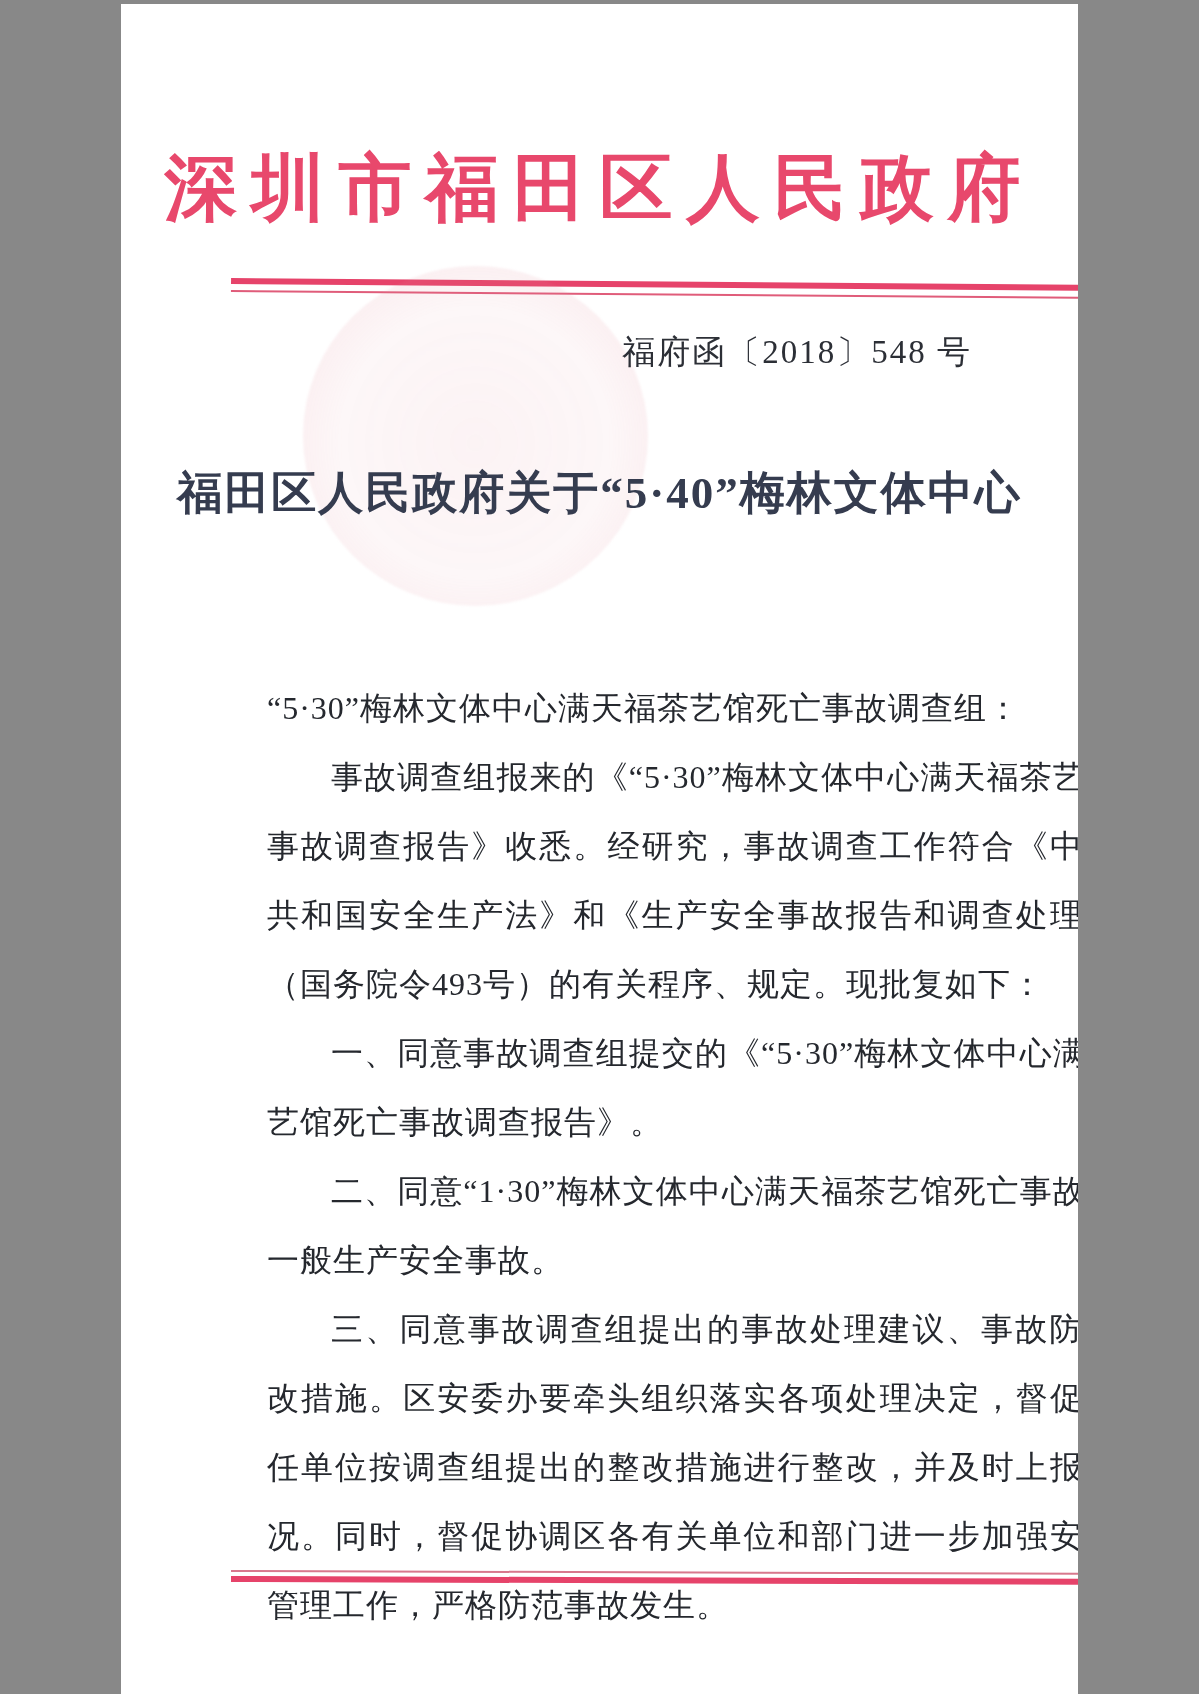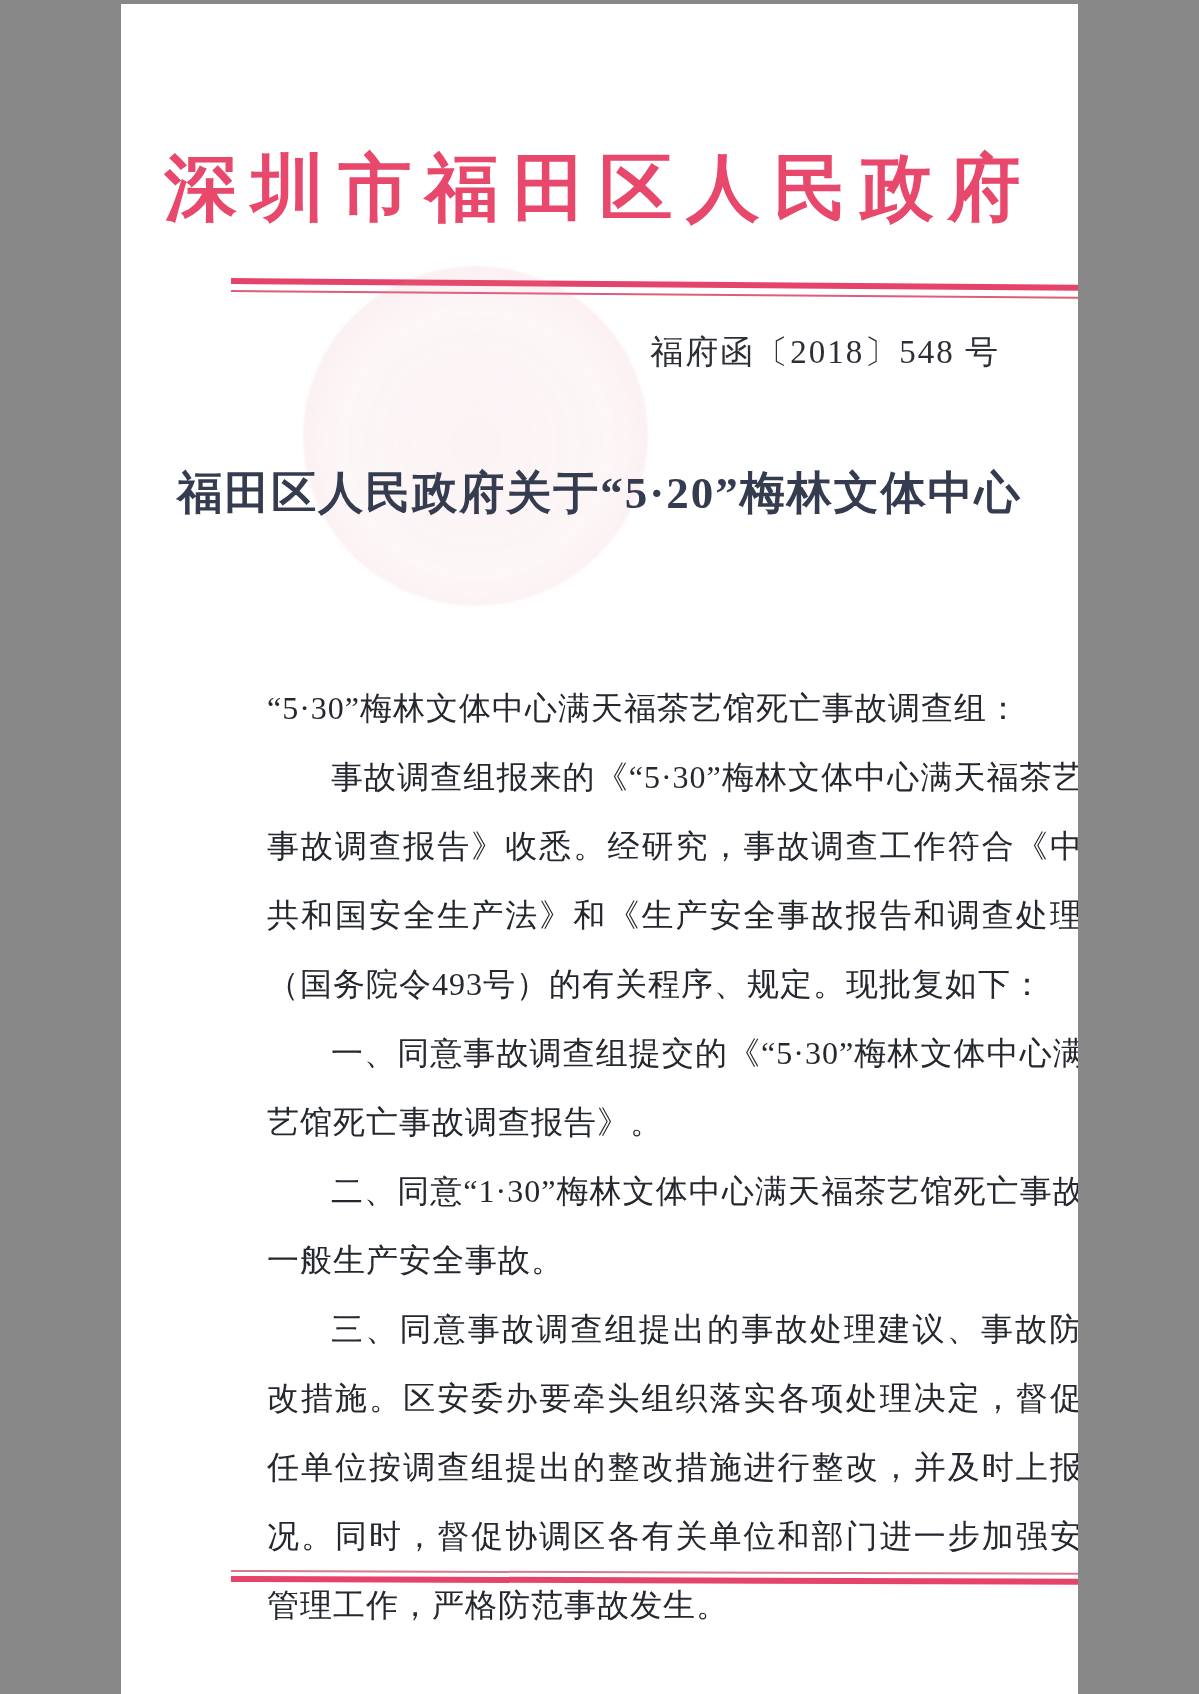--- a/index.html
+++ b/index.html
@@ -39,21 +39,21 @@
   .rule-bottom { top: 1566px; transform: rotate(0.18deg); transform-origin: left center; }
   .rule-bottom .thin  { height: 2px; background: #d8788d; }
   .rule-bottom .gap   { height: 4px; }
   .rule-bottom .thick { height: 6px; background: #e6436a; }
   
   .doc-number {
     position: absolute;
     top: 326px;
     left: 0;
     width: 100%;
-    padding-right: 78px;
+    padding-right: 106px;
     box-sizing: border-box;
     text-align: right;
     font-size: 33px;
     color: #2c2f36;
     letter-spacing: 2px;
   }
   
   .seal {
     position: absolute;
     top: 262px;
@@ -109,21 +109,21 @@
     <div class="thick"></div>
     <div class="gap"></div>
     <div class="thin"></div>
   </div>
 
   <div class="seal"></div>
 
   <div class="doc-number">福府函〔2018〕548 号</div>
 
   <div class="doc-title">
-    <div>福田区人民政府关于“5·20”梅林文体中心</div>
+    <div>福田区人民政府关于“5·40”梅林文体中心</div>
   </div>
 
   <div class="body-text">
     <p>“5·30”梅林文体中心满天福茶艺馆死亡事故调查组：</p>
     <p class="indent">事故调查组报来的《“5·30”梅林文体中心满天福茶艺馆死亡事故调查报告》收悉。经研究，事故调查工作符合《中华人民共和国安全生产法》和《生产安全事故报告和调查处理条例》（国务院令493号）的有关程序、规定。现批复如下：</p>
     <p class="indent">一、同意事故调查组提交的《“5·30”梅林文体中心满天福茶艺馆死亡事故调查报告》。</p>
     <p class="indent">二、同意“1·30”梅林文体中心满天福茶艺馆死亡事故认定为一般生产安全事故。</p>
     <p class="indent">三、同意事故调查组提出的事故处理建议、事故防范和整改措施。区安委办要牵头组织落实各项处理决定，督促相关责任单位按调查组提出的整改措施进行整改，并及时上报落实情况。同时，督促协调区各有关单位和部门进一步加强安全生产管理工作，严格防范事故发生。</p>
   </div>
 

